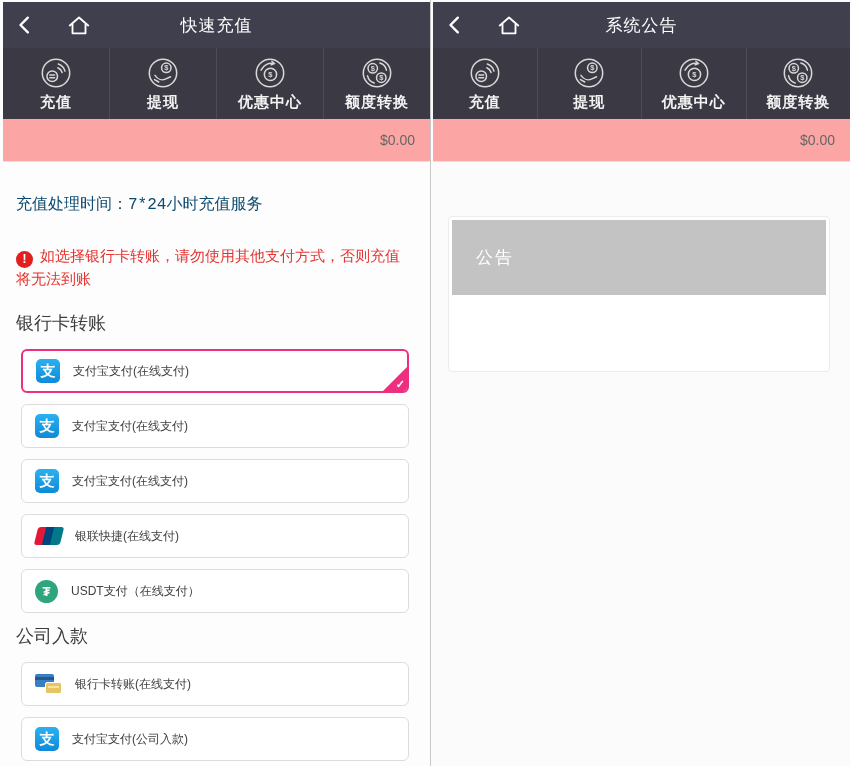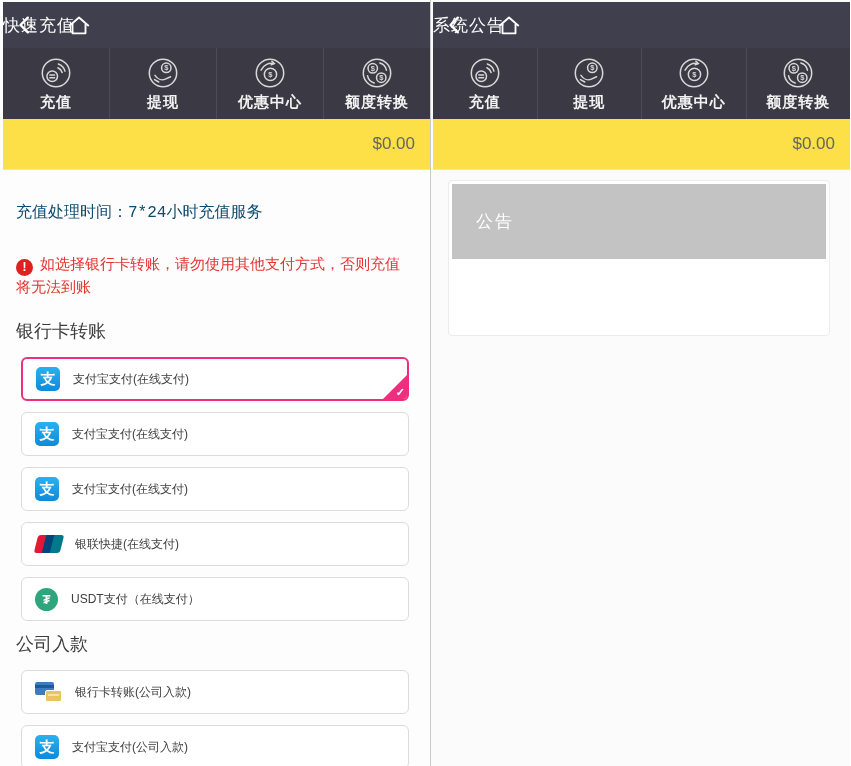--- a/index.html
+++ b/index.html
@@ -14,41 +14,41 @@
   .panel-right { width:419px; padding-left:2px; background:#fbfbfb; }
 
   
   .hdr {
     height:46px; background:#403f4e; color:#fff;
     display:flex; align-items:center; position:relative;
   }
   .hdr .back { width:46px; display:flex; align-items:center; justify-content:center; cursor:pointer; }
   .hdr .home { width:44px; display:flex; align-items:center; justify-content:center; cursor:pointer; margin-left:8px; }
   .hdr .ttl {
-    position:absolute; left:0; right:0; 
+    position:absolute; left:0; right:0; text-align:center;
     font-size:17px; letter-spacing:1px; pointer-events:none;
   }
 
   
   .tabbar { height:71px; background:#3b3a44; display:flex; }
   .tab {
     flex:1; display:flex; flex-direction:column; align-items:center; justify-content:center;
     gap:3px; cursor:pointer; border-right:1px solid #4d4c56;
   }
   .tab:last-child { border-right:none; }
   .tab .tlabel { color:#f2f2f2; font-size:15px; font-weight:bold; letter-spacing:1px; }
   .ticon { width:34px; height:34px; }
   .ticon * { stroke:#d8d8d8; stroke-width:1.6; fill:none; stroke-linecap:round; }
   .ticon text { stroke:none; fill:#d8d8d8; font-size:8px; font-weight:bold; text-anchor:middle; }
 
   
   .balrow {
-    height:51px; background:#fde047; border-bottom:1px solid #e3e3e3;
+    height:43px; background:#fca5a5; border-bottom:1px solid #e3e3e3;
     display:flex; align-items:center; justify-content:flex-end;
-    padding-right:15px; color:#666; font-size:17px;
+    padding-right:15px; color:#666; font-size:14px;
   }
 
   
   .content { padding:32px 16px 0 13px; background:#fdfdfd; }
   .inforow { font-size:16px; color:#0c4a6e; display:flex; }
   .inforow .val { margin-left:0;font-family:Liberation Mono, monospace; }
   .warnrow { margin-top:30px; color:#e53430; font-size:15px; line-height:21px; }
   .warn-ico {
     display:inline-flex; width:17px; height:17px; border-radius:50%;
     background:#e02020; color:#fff; font-size:12px; font-weight:bold;
@@ -99,21 +99,21 @@
   .pi-bank .card-front {
     position:absolute; right:0; bottom:0; width:17px; height:12px;
     background:#e9c463; border-radius:2px; border:1px solid #fff;
   }
   .pi-bank .card-front i { display:block; margin:3px 2px 0 2px; height:2px; background:#f7e3a8; }
 
   
   .r-content { padding:10px 20px 0 15px; }
   .notice-card {
     background:#fff; border:1px solid #ececec; border-radius:4px;
-    padding:3px; cursor:pointer;
+    padding:3px; cursor:pointer;margin-top:44px;
   }
   .notice-banner {
     height:75px; background:#c3c3c3; display:flex; align-items:center;
     padding-left:24px; color:#fff; font-size:17px; letter-spacing:2px;
   }
   .notice-body { height:73px; background:#fff; }
 </style>
 </head>
 <body>
 
@@ -228,21 +228,21 @@
     <div class="optlist">
       <div class="opt">
         <span class="pi-bank">
           <span class="card-back">
               <i></i>
             </span>
           <span class="card-front">
               <i></i>
             </span>
         </span>
-        <span class="olabel">银行卡转账(公司入款)</span>
+        <span class="olabel">银行卡转账(在线支付)</span>
       </div>
       <div class="opt">
         <span class="pi-alipay">支</span>
         <span class="olabel">支付宝支付(公司入款)</span>
       </div>
     </div>
   </div>
 </div>
 
 <div class="panel panel-right">

